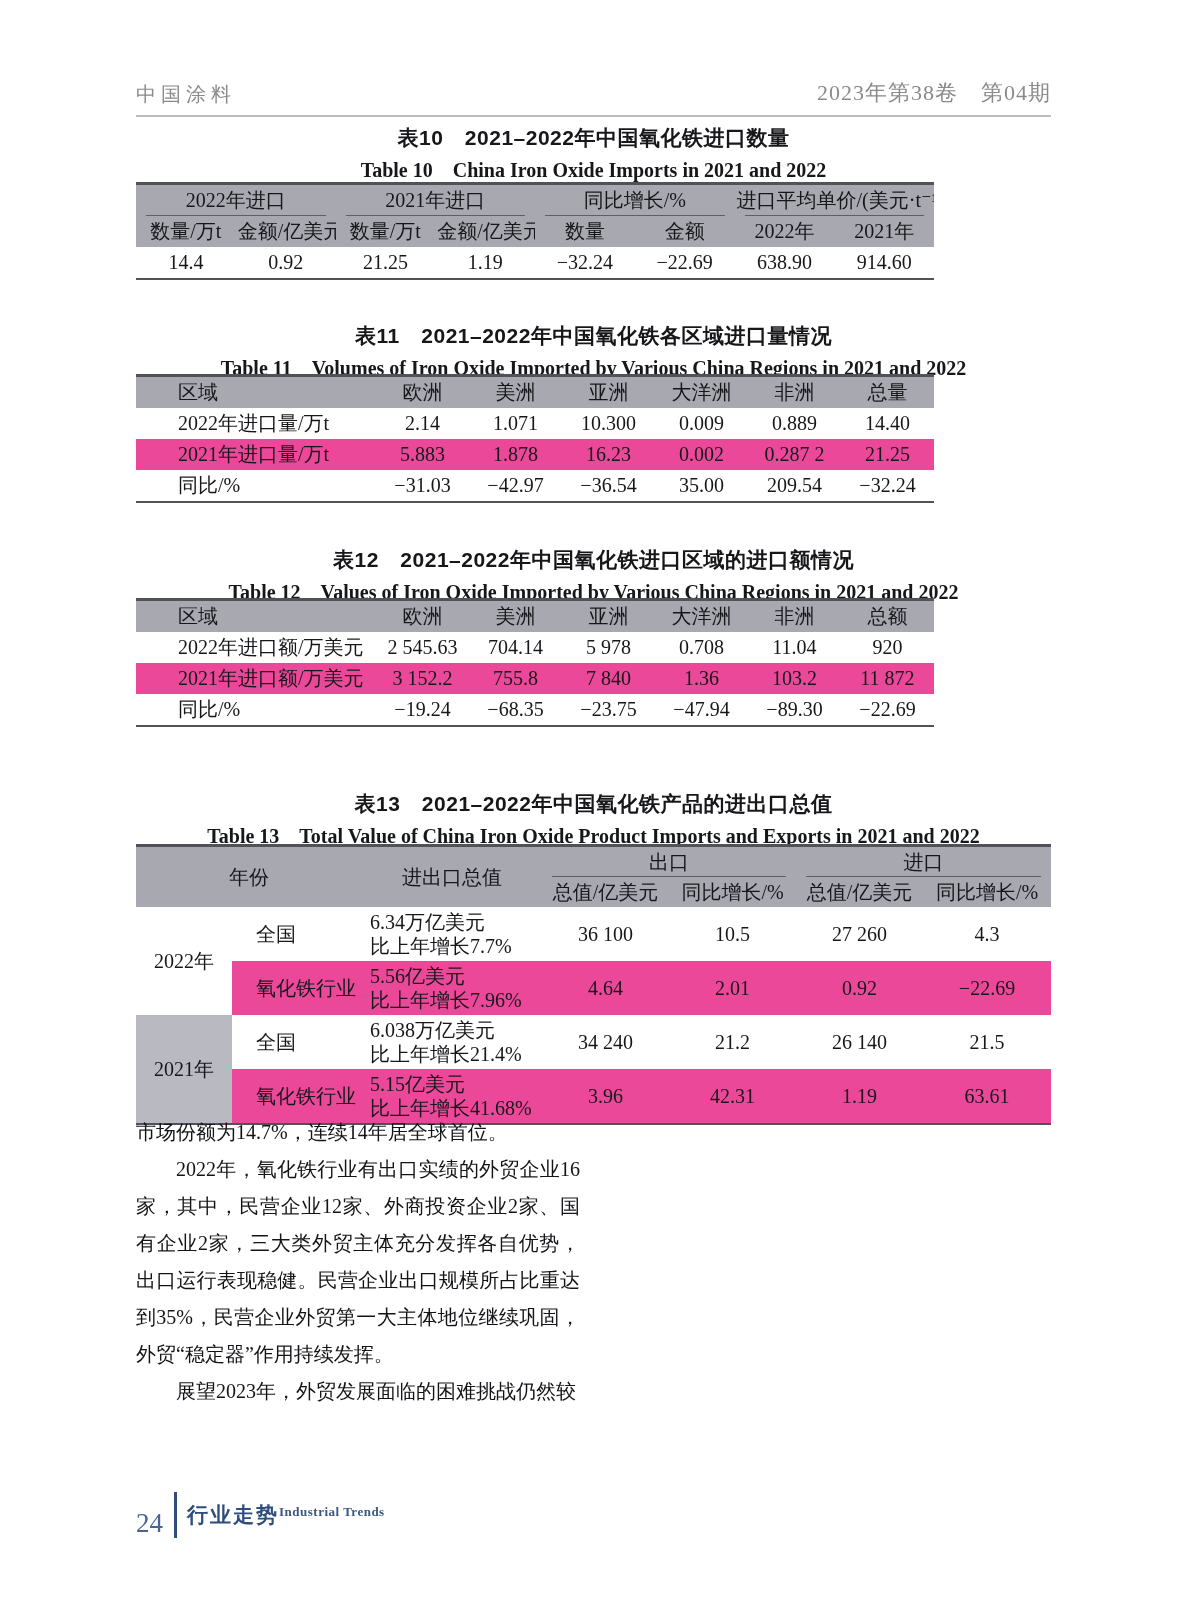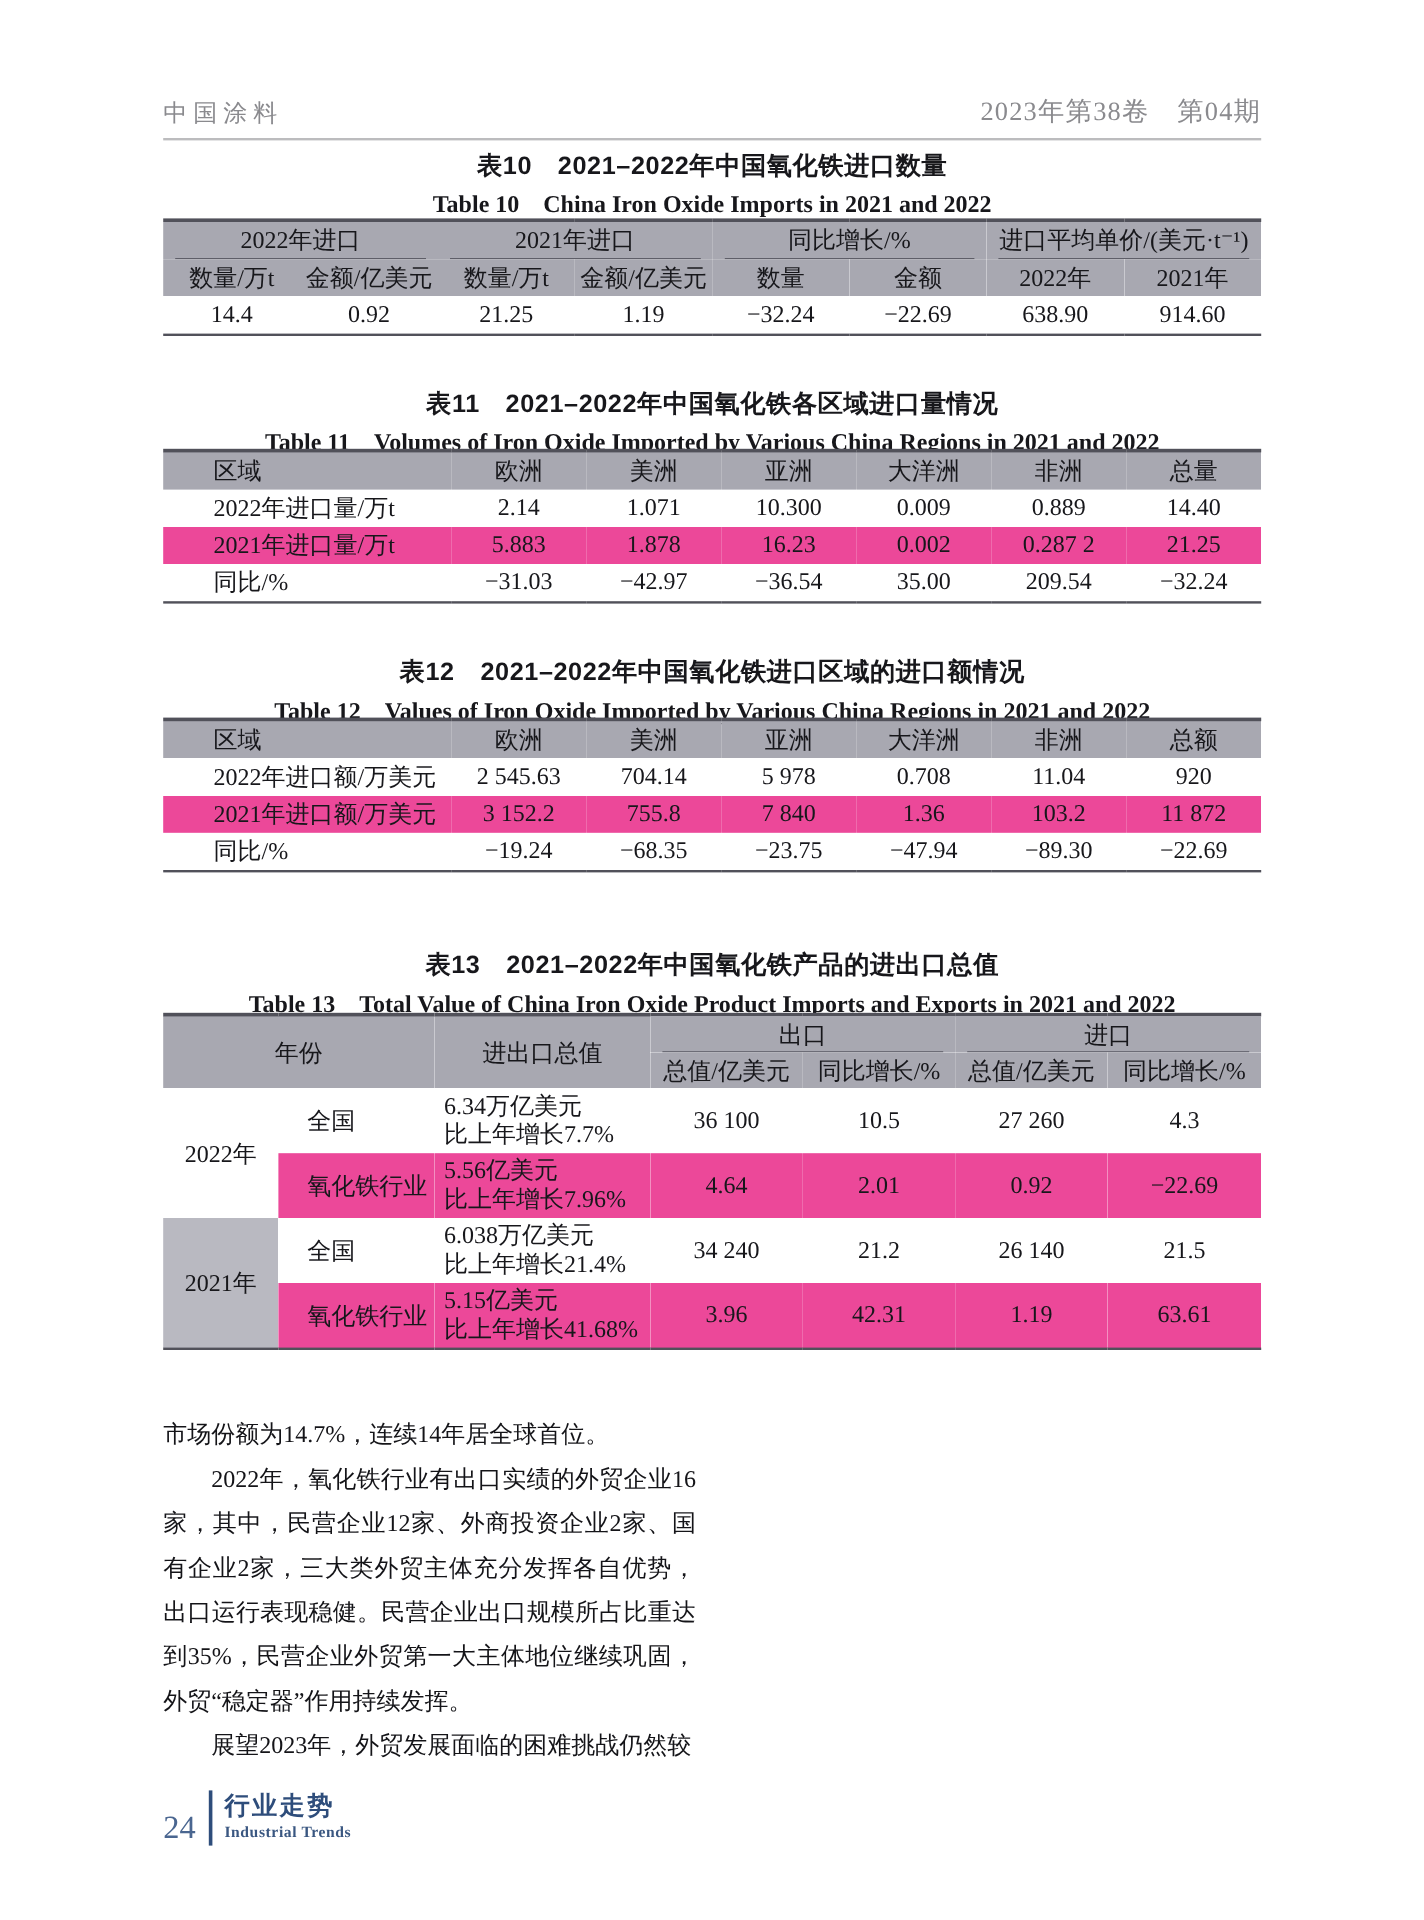--- a/index.html
+++ b/index.html
@@ -24,21 +24,21 @@
     font-family:"Liberation Sans","DejaVu Sans",sans-serif;
     font-weight:bold;font-size:21px;letter-spacing:.5px;
   }
   .title-en{
     font-family:"Liberation Serif","DejaVu Serif",serif;
     font-weight:bold;font-size:20px;margin-top:5px;
   }
 
   
   table.dtable{
-    border-collapse:collapse;width:915px;table-layout:fixed;
+    border-collapse:collapse;width:798px;table-layout:fixed;
     border-top:3px solid #51515a;border-bottom:2px solid #51515a;
   }
   .dtable th,.dtable td{
     font-weight:normal;font-size:20px;text-align:center;
     height:31px;padding:0 2px;overflow:hidden;white-space:nowrap;
   }
   .dtable thead th{background:#a8a8b1;}
   .dtable th.group{position:relative;}
   .dtable th.group::after{
     content:"";position:absolute;left:10px;right:10px;bottom:0;
@@ -50,21 +50,21 @@
   
   .t13 thead th{height:30px;}
   .t13 td{height:54px;}
   .t13 td.scope{text-align:left;padding-left:24px;}
   .t13 td.total{text-align:left;padding-left:8px;line-height:24px;}
   .t13 .tl{display:block;white-space:nowrap;}
   .t13 td.year{background:#ffffff;}
   .t13 td.year.y2021{background:#b9b9c1;}
 
   
-  .body-cols{top:1178px;display:flex;gap:28px;}
+  .body-cols{top:1114px;display:flex;gap:28px;}
   .col{width:444px;text-align:justify;font-size:20px;line-height:37px;color:#141418;}
   .col p{margin:0;}
   p.indent{text-indent:2em;}
   p.note{font-style:italic;text-indent:2em;}
   p.continued{text-align:right;font-style:italic;padding-right:6px;}
 
   
   .logo{margin-top:18px;text-align:right;color:#1e6db6;padding-right:4px;}
   .logo-cn{
     font-family:"Liberation Sans","DejaVu Sans",sans-serif;
@@ -78,21 +78,21 @@
 
   
   .page-footer{
     position:absolute;left:136px;top:1492px;display:flex;align-items:center;
   }
   .page-num{
     font-size:27px;color:#4a6690;margin-right:11px;align-self:flex-end;
     line-height:30px;
   }
   .footer-bar{width:3px;height:46px;background:#2e4d7b;margin-right:10px;}
-  .footer-labels{display:flex;flex-direction:column;justify-content:center;}
+  .footer-labels{display:flex;flex-direction:row;justify-content:center;}
   .footer-cn{
     font-family:"Liberation Sans","DejaVu Sans",sans-serif;
     font-weight:bold;font-size:21px;color:#2e4d7b;letter-spacing:2px;line-height:24px;
   }
   .footer-en{
     font-weight:bold;font-size:13px;color:#3a5781;letter-spacing:.5px;line-height:18px;
   }
 </style>
 </head>
 <body>

